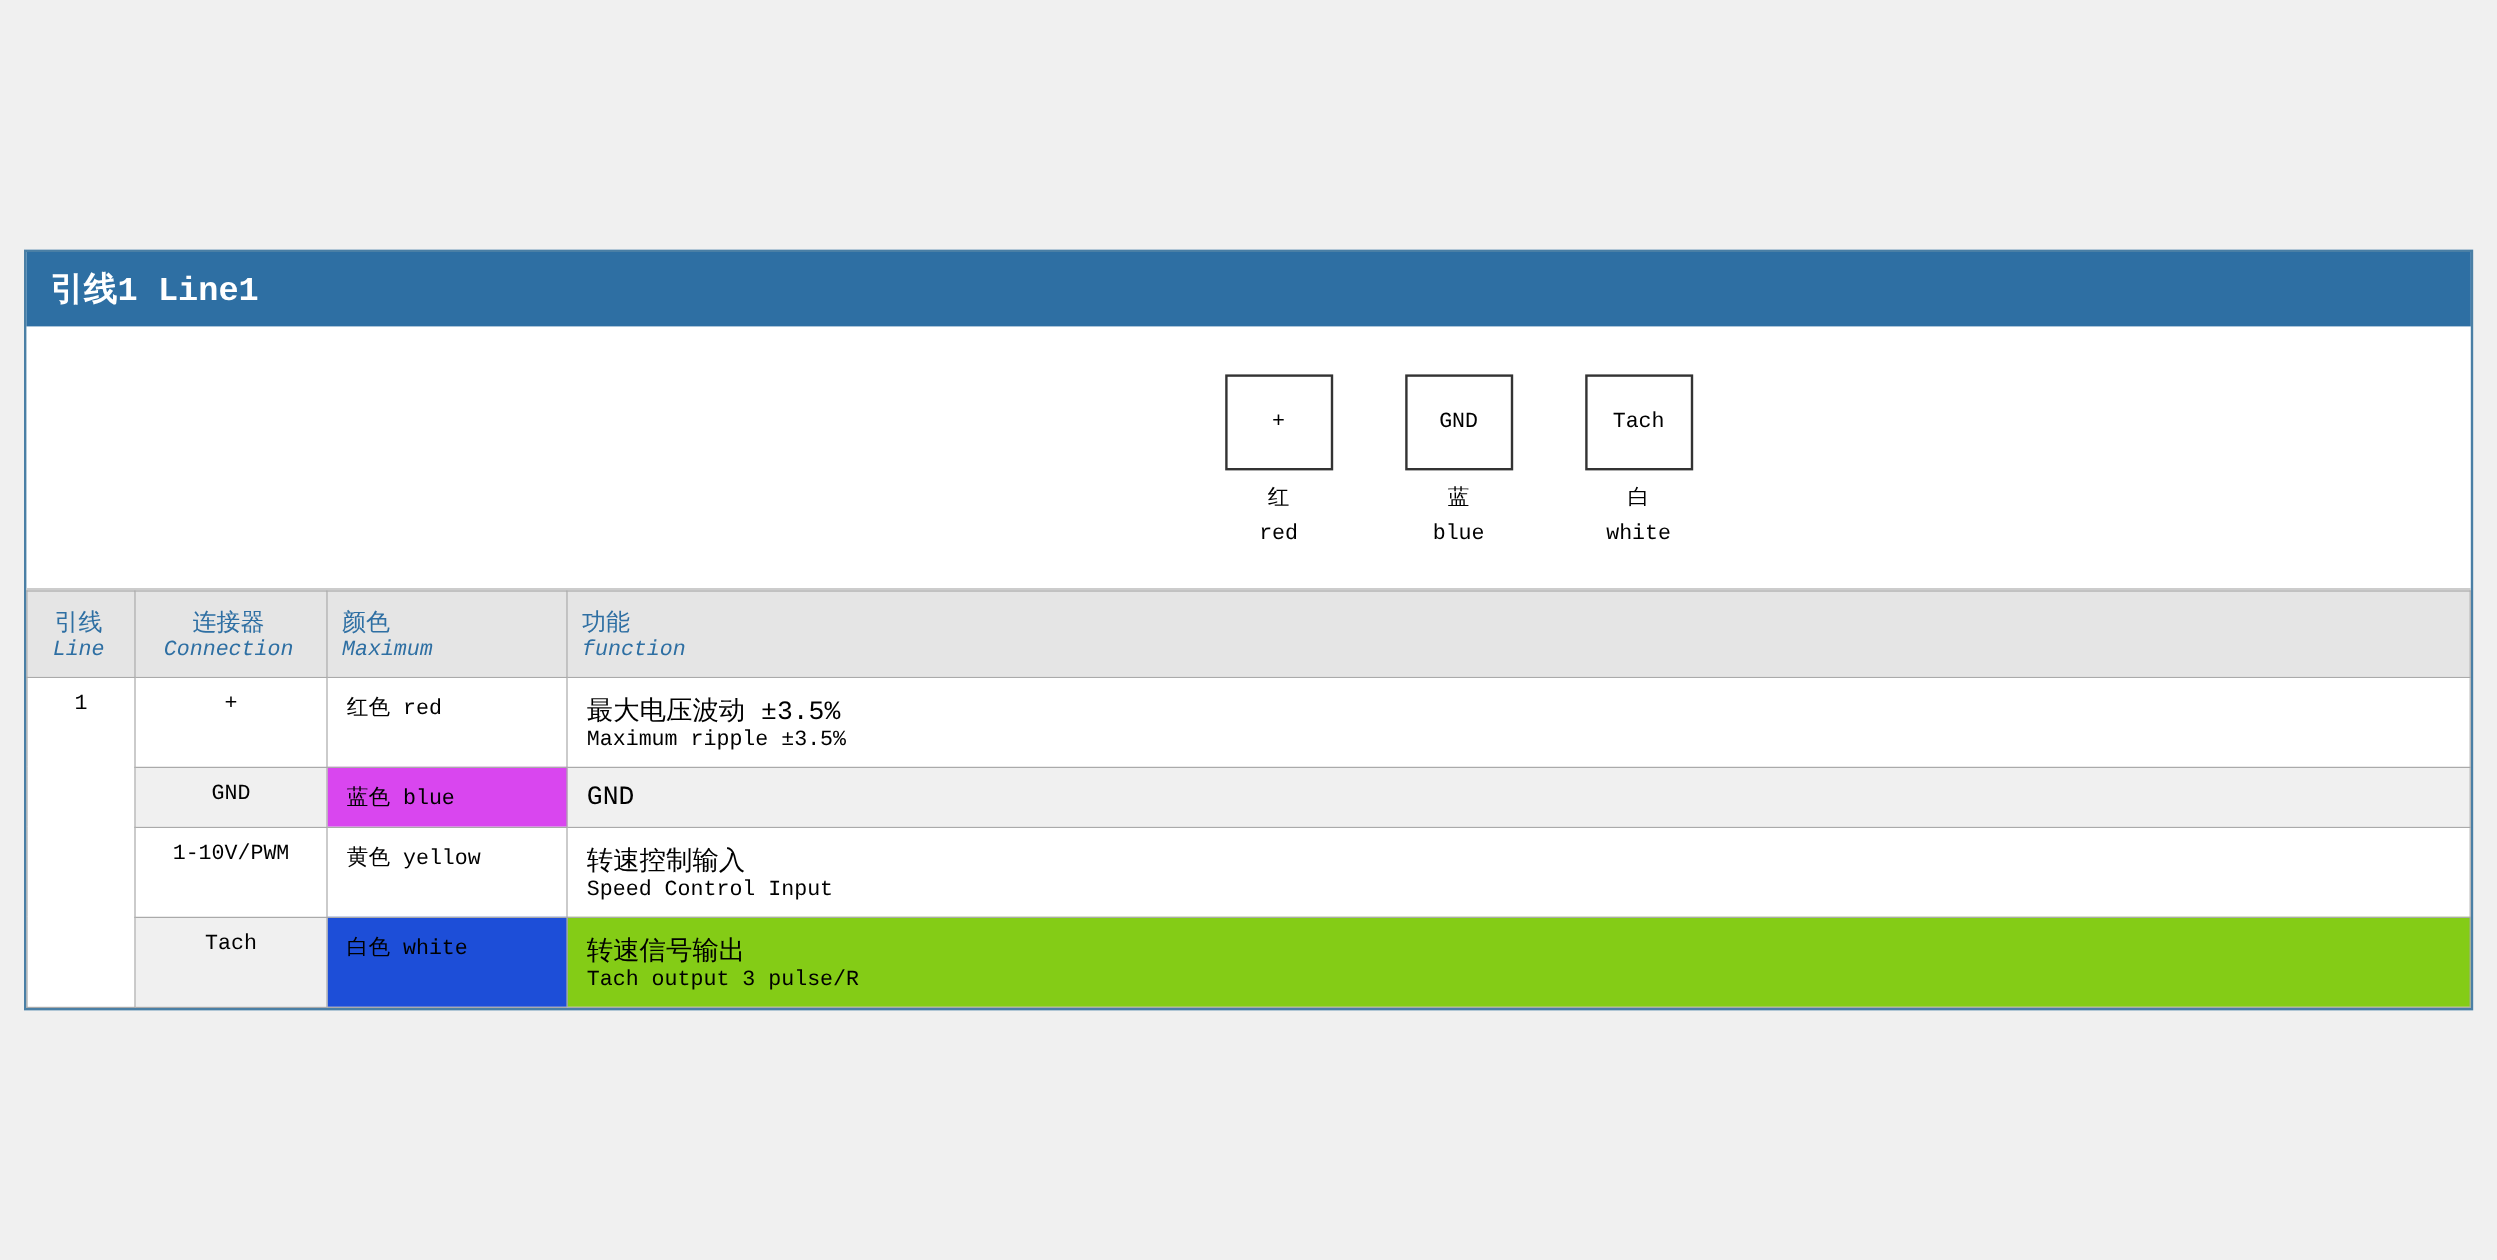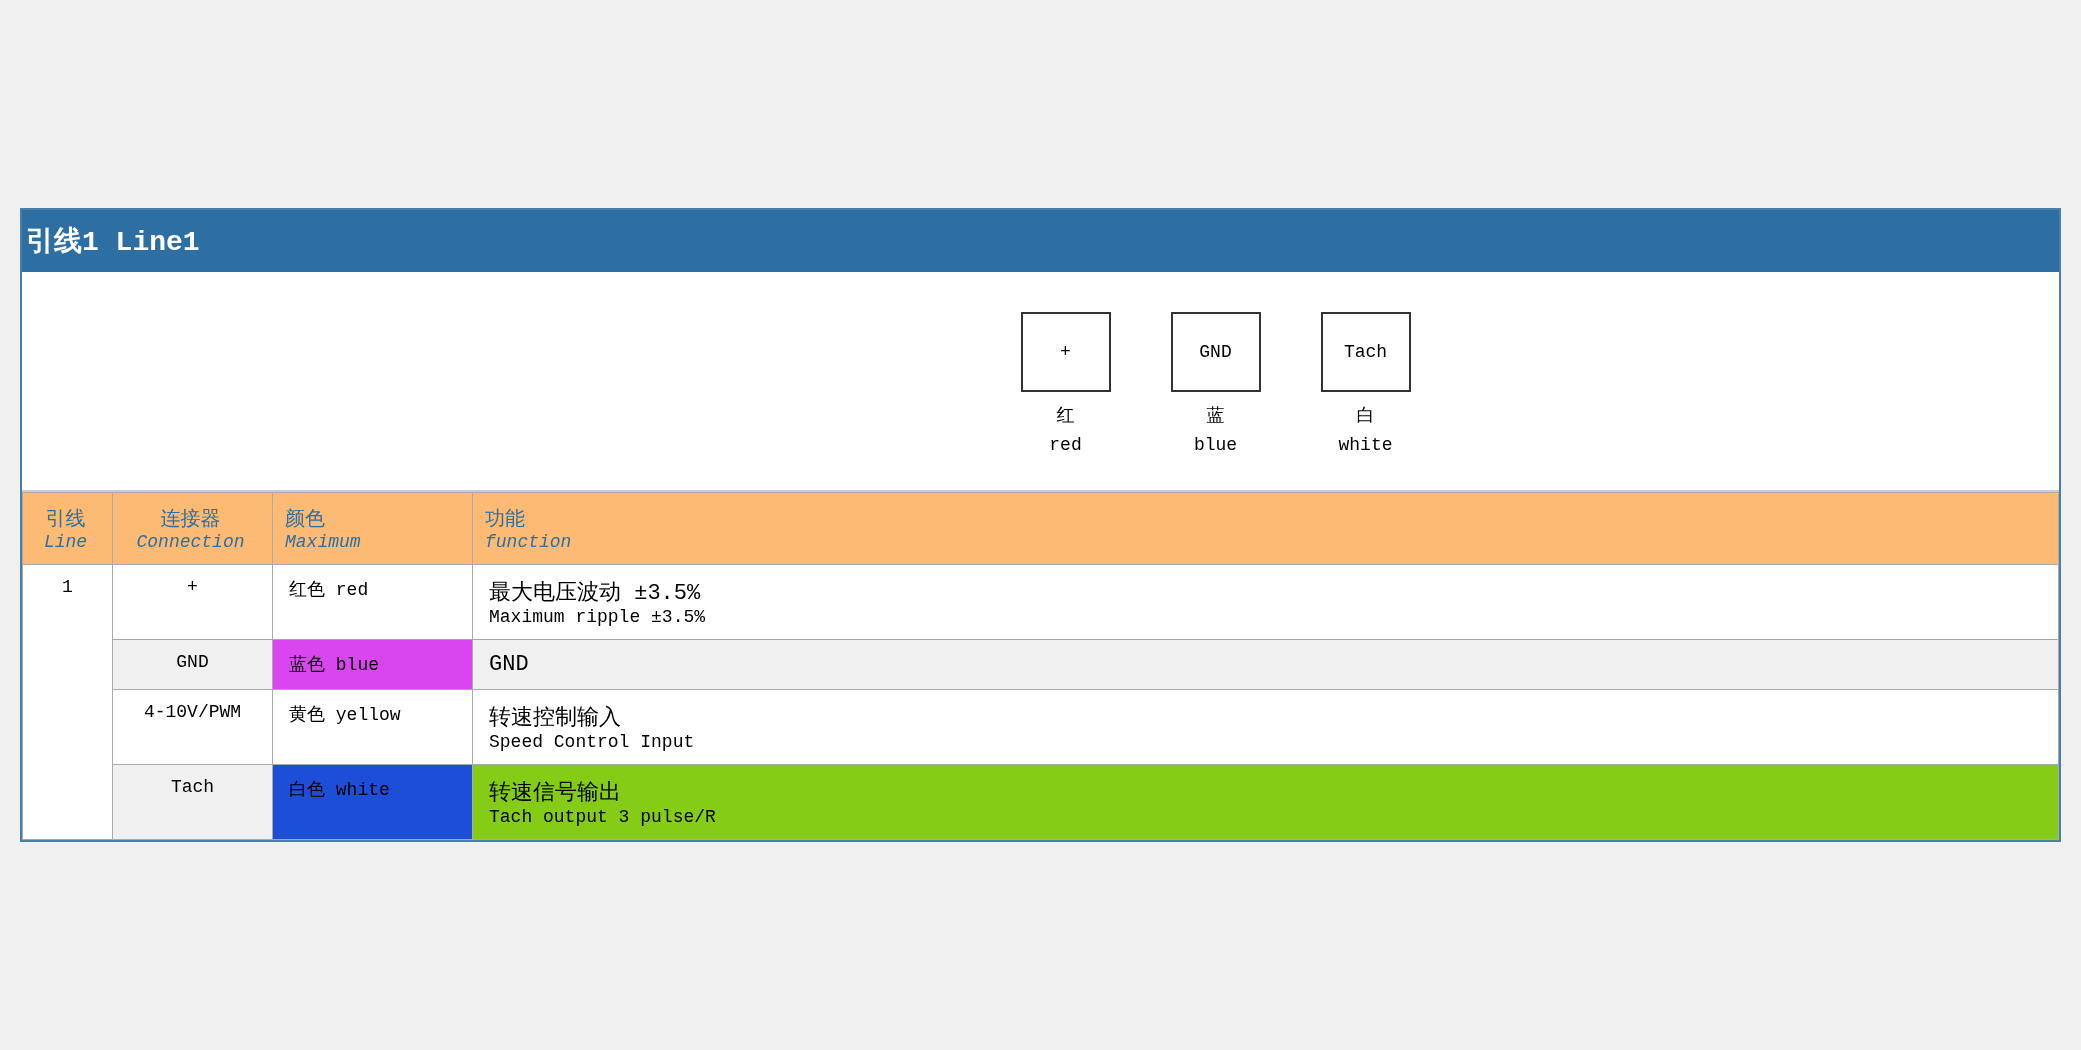--- a/index.html
+++ b/index.html
@@ -23,21 +23,21 @@
       max-width: 100%;
       background: #ffffff;
       border: 2px solid #4a7fa5;
     }
 
     .title-bar {
       background: #2e6fa3;
       color: #ffffff;
       font-size: 28px;
       font-weight: bold;
-      padding: 12px 4px;
+      padding: 12px 20px;
       font-family: 'Courier New', Courier, monospace;
     }
 
     .diagram-section {
       padding: 40px 20px 30px 20px;
       border-bottom: 2px solid #cccccc;
       display: flex;
       justify-content: center;
     }
 
@@ -83,21 +83,21 @@
 
     .table-section td {
       border: 1px solid #aaaaaa;
       padding: 12px 16px;
       vertical-align: top;
       font-size: 18px;
       font-family: 'Courier New', Courier, monospace;
     }
 
     .header-row td {
-      background: #fdba74;
+      background: #e5e5e5;
       font-weight: normal;
       padding-left: 12px;
     }
 
     .header-row td .chinese {
       font-size: 20px;
       color: #2e6fa3;
       display: block;
     }
 
@@ -251,21 +251,21 @@
       <td class="col-function" style="background:#f0f0f0;">
         <div class="function-text">
           <span class="chinese-text">GND</span>
           <span class="english-text"></span>
         </div>
       </td>
     </tr>
 
     <tr class="data-row">
       <td class="col-connection">
-        <span class="connection-label">4-10V/PWM</span>
+        <span class="connection-label">1-10V/PWM</span>
       </td>
       <td class="col-colour">
         <span>黄色</span> <span>yellow</span>
       </td>
       <td class="col-function">
         <div class="function-text">
           <span class="chinese-text">转速控制输入</span>
           <span class="english-text">Speed Control Input</span>
         </div>
       </td>

